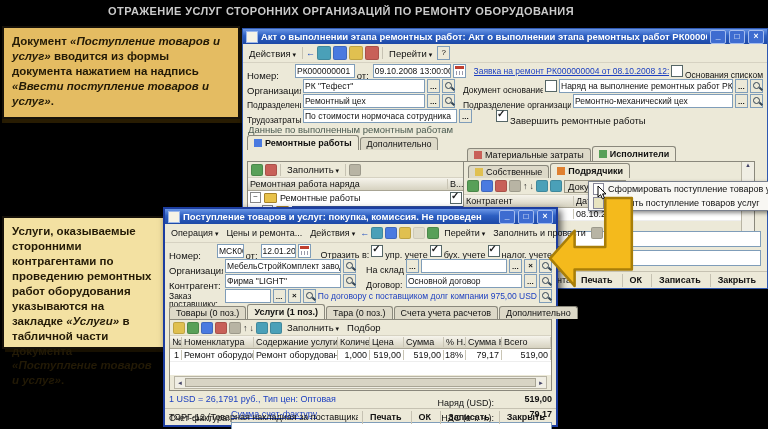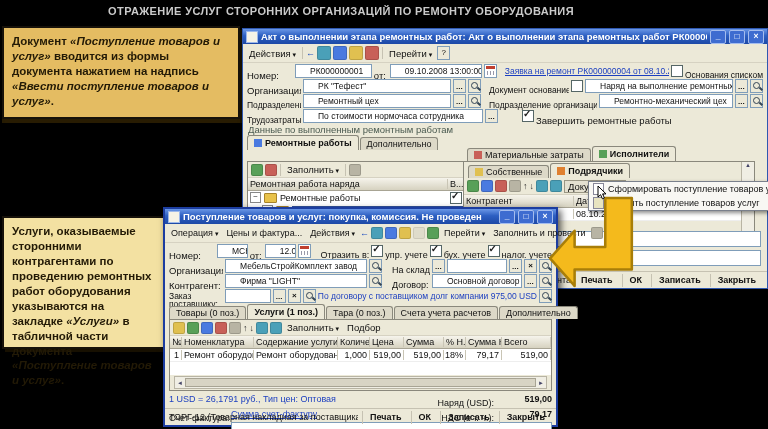--- a/index.html
+++ b/index.html
@@ -35,21 +35,21 @@
   .tbtn{padding:0 3px;white-space:nowrap;}
   .sep{width:1px;height:12px;background:#c6c2b2;margin:0 1px;flex:none;}
   .ico{width:12px;height:12px;border-radius:2px;display:inline-block;flex:none;border:1px solid rgba(0,0,0,.15);}
   .i-blue{background:#4a7ae0;} .i-green{background:#58a058;} .i-teal{background:#4aa0b8;}
   .i-yellow{background:#e0c050;} .i-red{background:#c86058;} .i-gray{background:#b8b4a4;} .i-dis{background:#d8d4c4;opacity:.6;}
   .arrowch{font-size:9px;color:#2050c0;font-weight:700;}
   
   .frow{display:flex;align-items:center;gap:2px;padding:0 4px;height:14px;margin-top:1px;white-space:nowrap;}
   .lbl{flex:none;overflow:hidden;margin-top:8px;}
   .s85{font-size:8.5px;} .s9{font-size:9px;}
-  .inp{background:#fff;border:1px solid #7f9db9;height:12px;font-size:8.5px;padding:0 14px;
+  .inp{background:#fff;border:1px solid #7f9db9;height:12px;font-size:8.5px;padding:0 1px;
        display:flex;align-items:center;white-space:nowrap;overflow:hidden;}
   .sq{width:13px;height:14px;border:1px solid #7f9db9;background:#ece9d8;font-size:8px;
       text-align:center;line-height:12px;flex:none;box-sizing:border-box;}
   .dots{position:relative;} .dots::before{content:"...";position:absolute;left:2px;top:1px;font-weight:700;}
   .xbtn::before{content:"×";font-weight:700;}
   .mag{position:relative;} 
   .mag::before{content:"";position:absolute;left:2px;top:2px;width:5px;height:5px;border:1.4px solid #345;border-radius:50%;}
   .mag::after{content:"";position:absolute;left:8px;top:8px;width:4px;height:1.6px;background:#345;transform:rotate(42deg);}
   .cal{position:relative;background:#fff;}
   .cal::before{content:"";position:absolute;left:1px;top:1px;right:1px;height:3px;background:#c04030;}
@@ -303,21 +303,21 @@
   <div class="win" id="recwin">
     <div class="tbr">
       <span class="wico"></span>
       <span class="ttl">Поступление товаров и услуг: покупка, комиссия. Не проведен</span>
       <span class="wbtn">_</span>
       <span class="wbtn">□</span>
       <span class="wbtn">×</span>
     </div>
     <div class="tool" style="font-size:9px">
       <span class="dd">Операция</span>
-      <span class="tbtn">Цены и фактура...</span>
+      <span class="tbtn">Цены и ремонта...</span>
       <span class="dd">Действия</span>
       <span class="arrowch">←</span>
       <span class="ico i-teal" style="width:10px;height:10px"></span>
       <span class="ico i-blue" style="width:10px;height:10px"></span>
       <span class="ico i-yellow" style="width:10px;height:10px"></span>
       <span class="ico i-dis" style="width:10px;height:10px"></span>
       <span class="ico i-green" style="width:10px;height:10px"></span>
       <span class="dd">Перейти</span>
       <span class="tbtn">Заполнить и провести</span>
       <span class="ico i-gray" style="width:10px;height:10px"></span>

